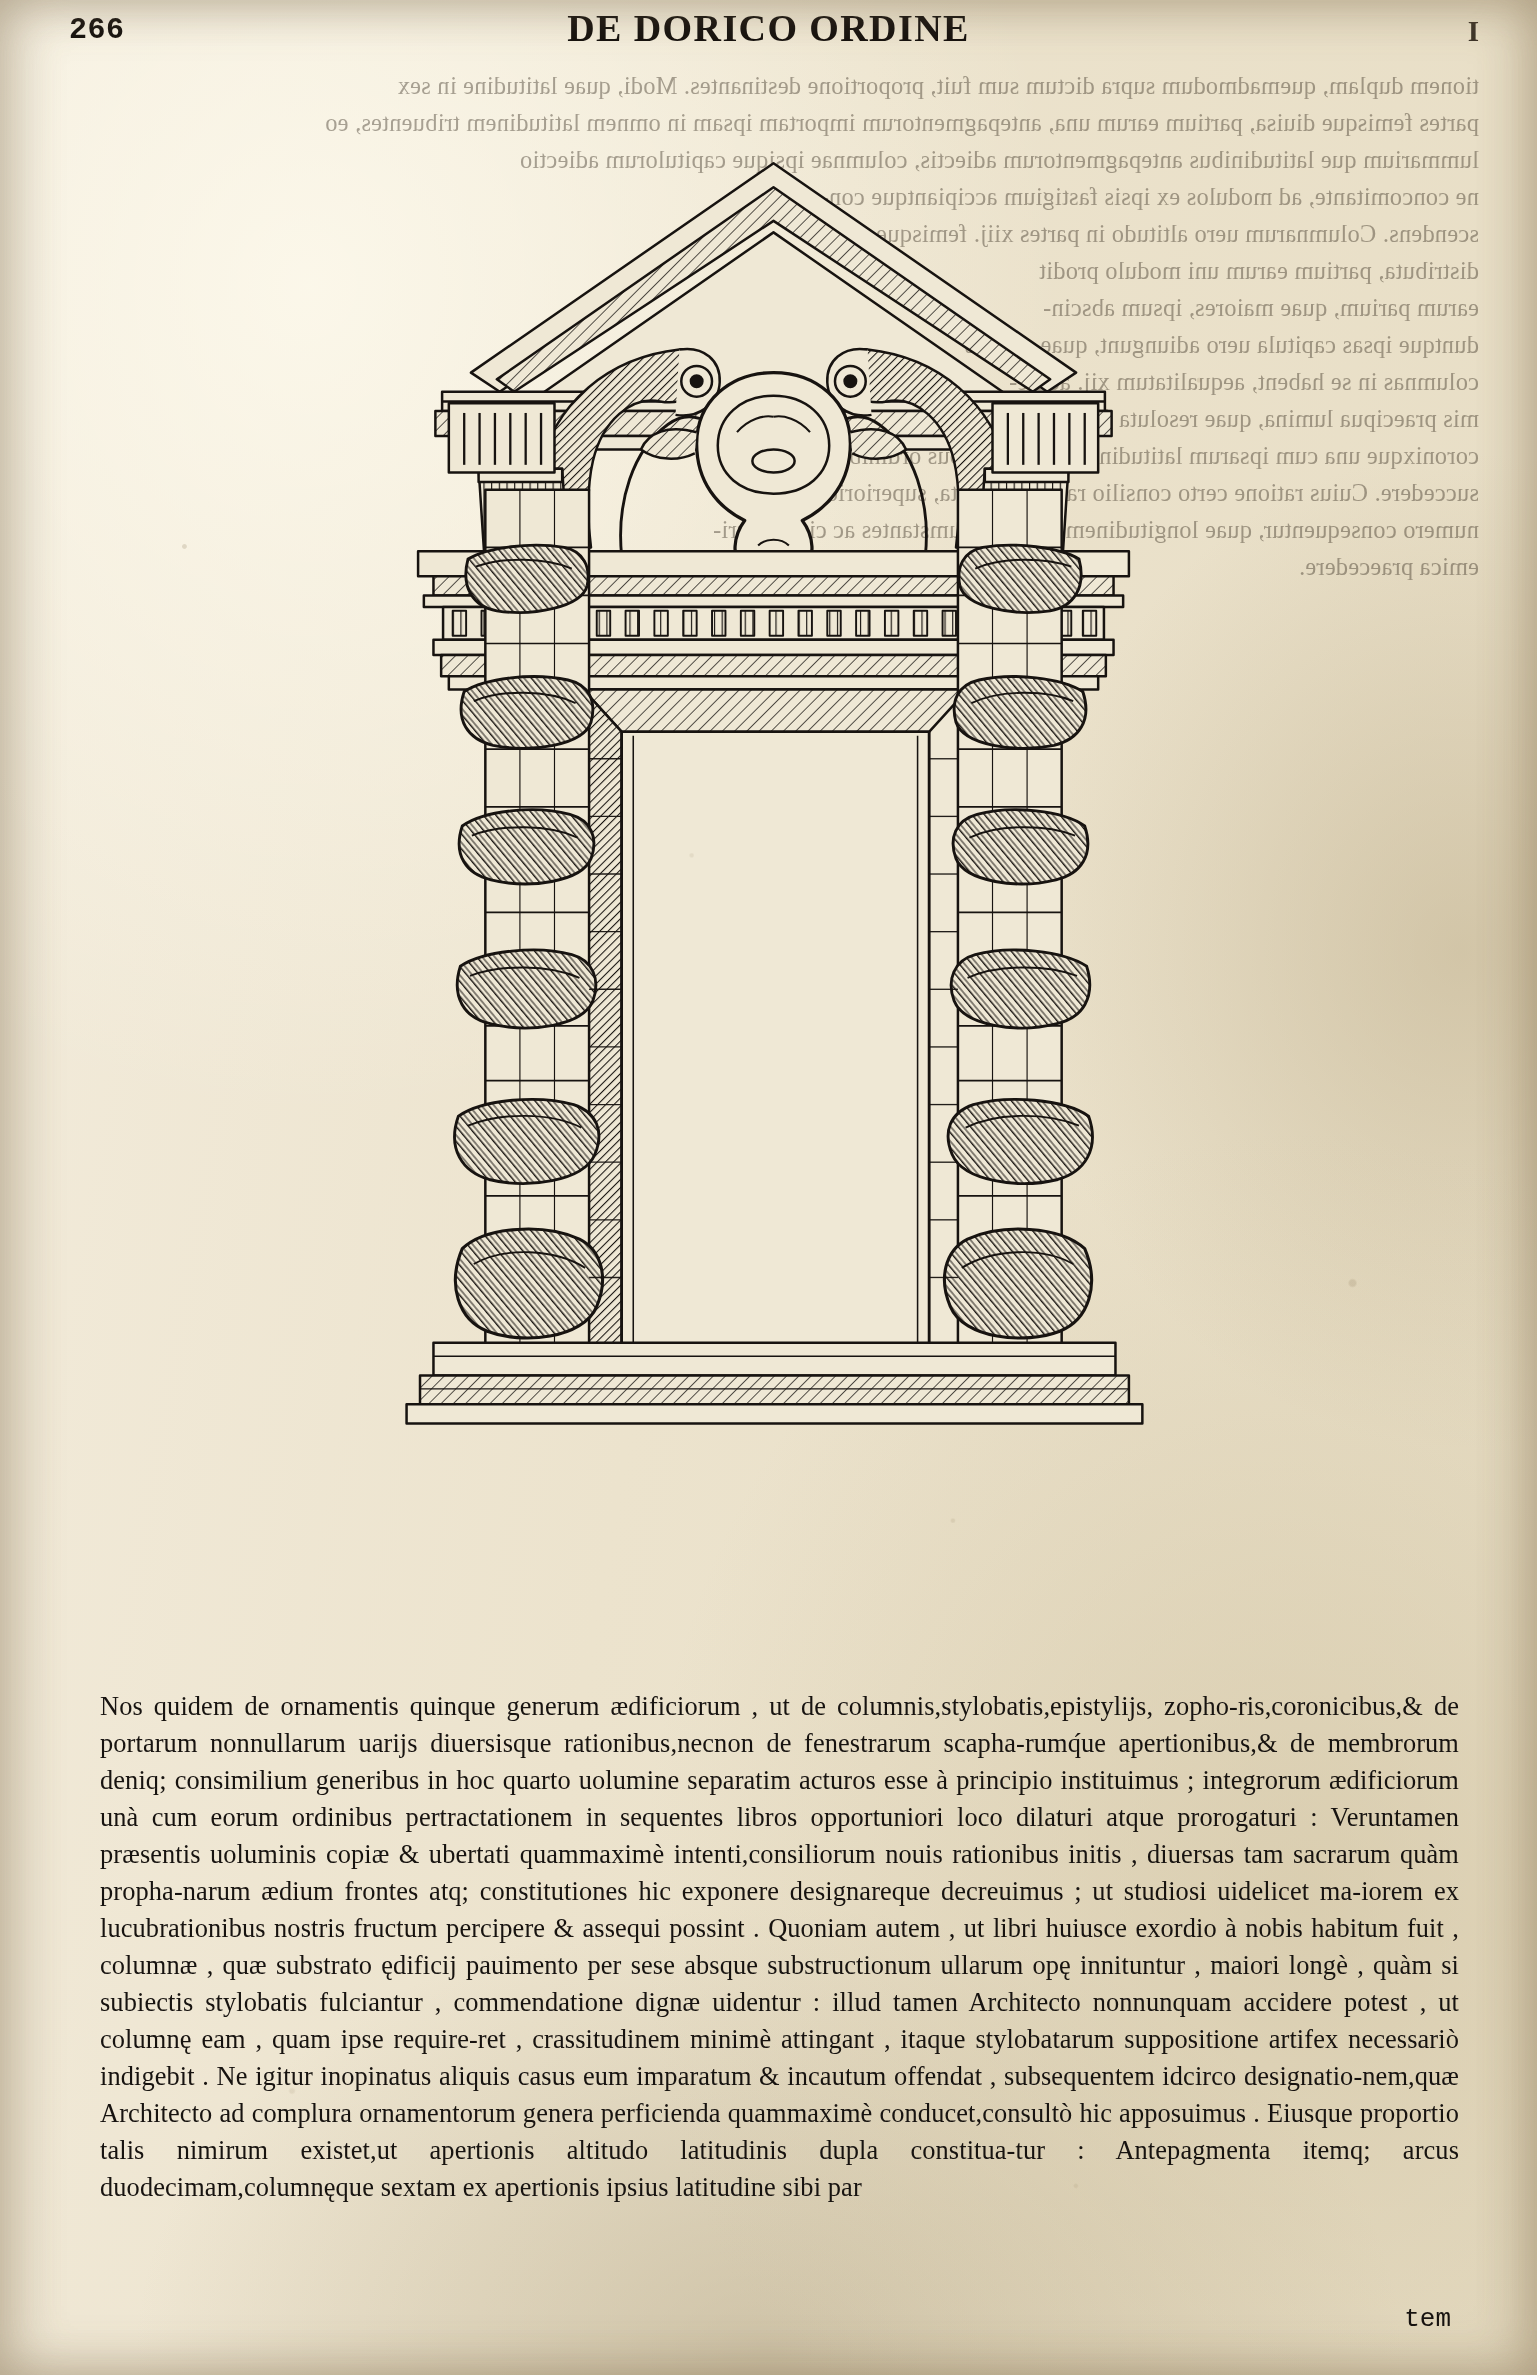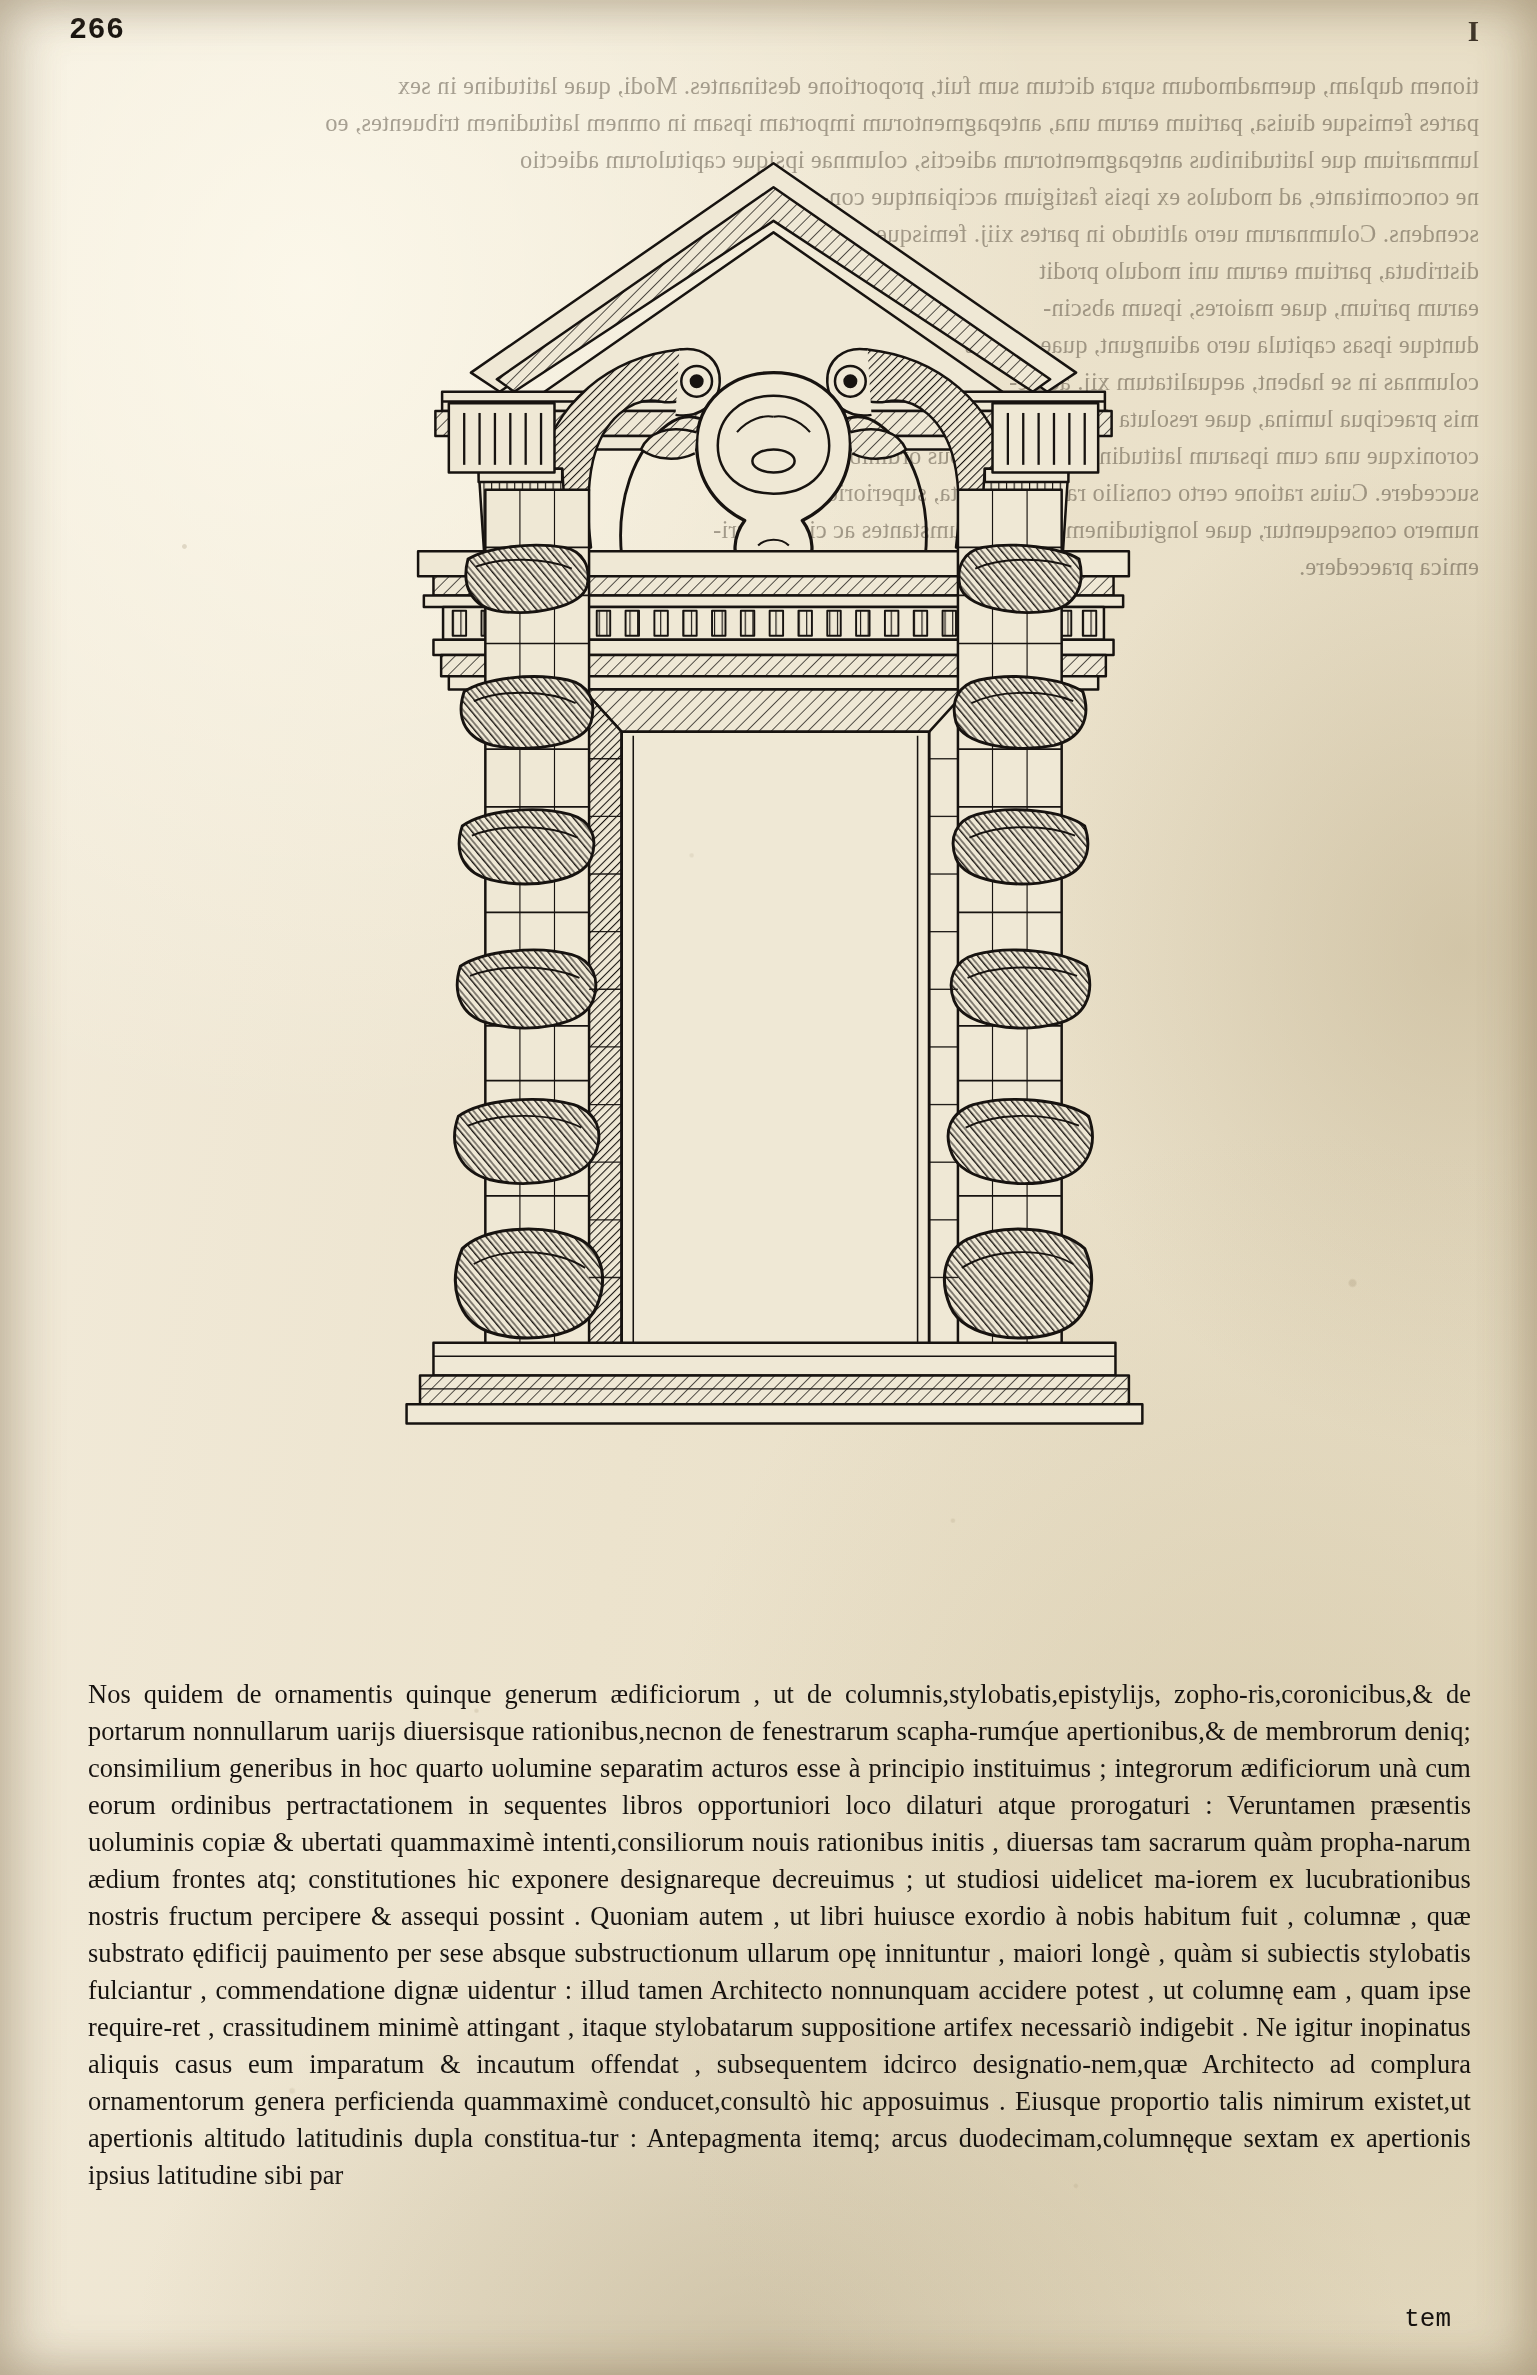--- a/index.html
+++ b/index.html
@@ -127,21 +127,21 @@
     left: 88px;
     top: 1676px;
     width: 1383px;
     font-size: 26.4px;
     line-height: 37px;
     text-align: justify;
     text-justify: inter-word;
     letter-spacing: 0.1px;
     font-family: "Liberation Serif", serif;
   }
-  .body-text p { margin: 0; text-indent: 0; }
+  .body-text p { margin: 12px; text-indent: 0; }
   .catchword {
     position: absolute;
     right: 86px;
     top: 2304px;
     font-size: 26px;
     font-family: Liberation Mono, monospace;
   }
   .corner-mark {
     position: absolute;
     right: 58px;
@@ -171,20 +171,21 @@
     <div>mis praecipua lumina, quae resoluta fuisse adiecta, epistylium, zophorus,</div>
     <div>coronixque una cum ipsarum latitudinibus superioribus ordinibus deinde</div>
     <div>succedere. Cuius ratione certo consilio ratione adiecta, superiorio</div>
     <div>numero consequentur, quae longitudinem atque circumstantes ac circumscri-</div>
     <div>emica praecedere.</div>
   </div>
   <div class="bleed-2">rei. Quintiliam id praedictis aedificiorum speciem earum constitutio cum organo aedificatio Imperatoris. Militarium aedificio, minimum certe con-</div>
 
   <div class="header">
     <div class="folio">266</div>
+    <div class="running-title">DE DORICO ORDINE</div>
     <div class="corner-mark">I</div>
   </div>
 
   <div class="plate">
     <svg width="1057" height="1364" viewBox="0 0 1100 1420" xmlns="http://www.w3.org/2000/svg">
       <defs>
         <pattern id="hatch" width="6" height="6" patternUnits="userSpaceOnUse" patternTransform="rotate(45)">
           <rect width="6" height="6" fill="#efe8d5"></rect>
           <line x1="0" y1="0" x2="0" y2="6" stroke="#171310" stroke-width="2.2"></line>
         </pattern>

